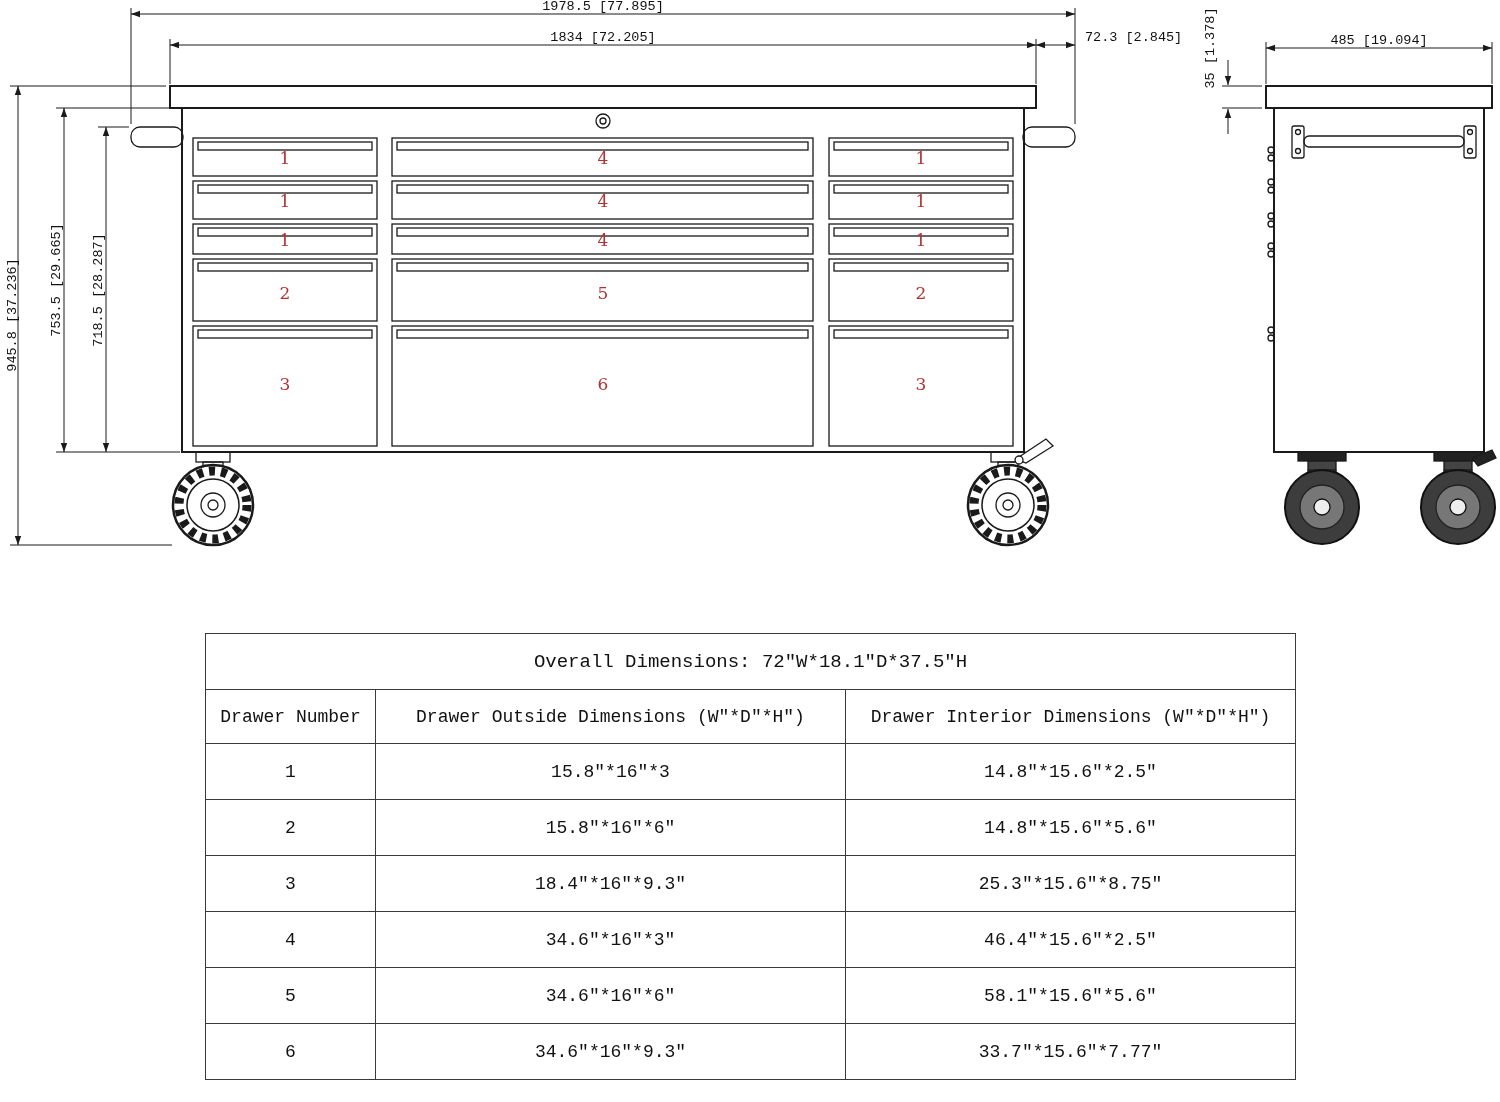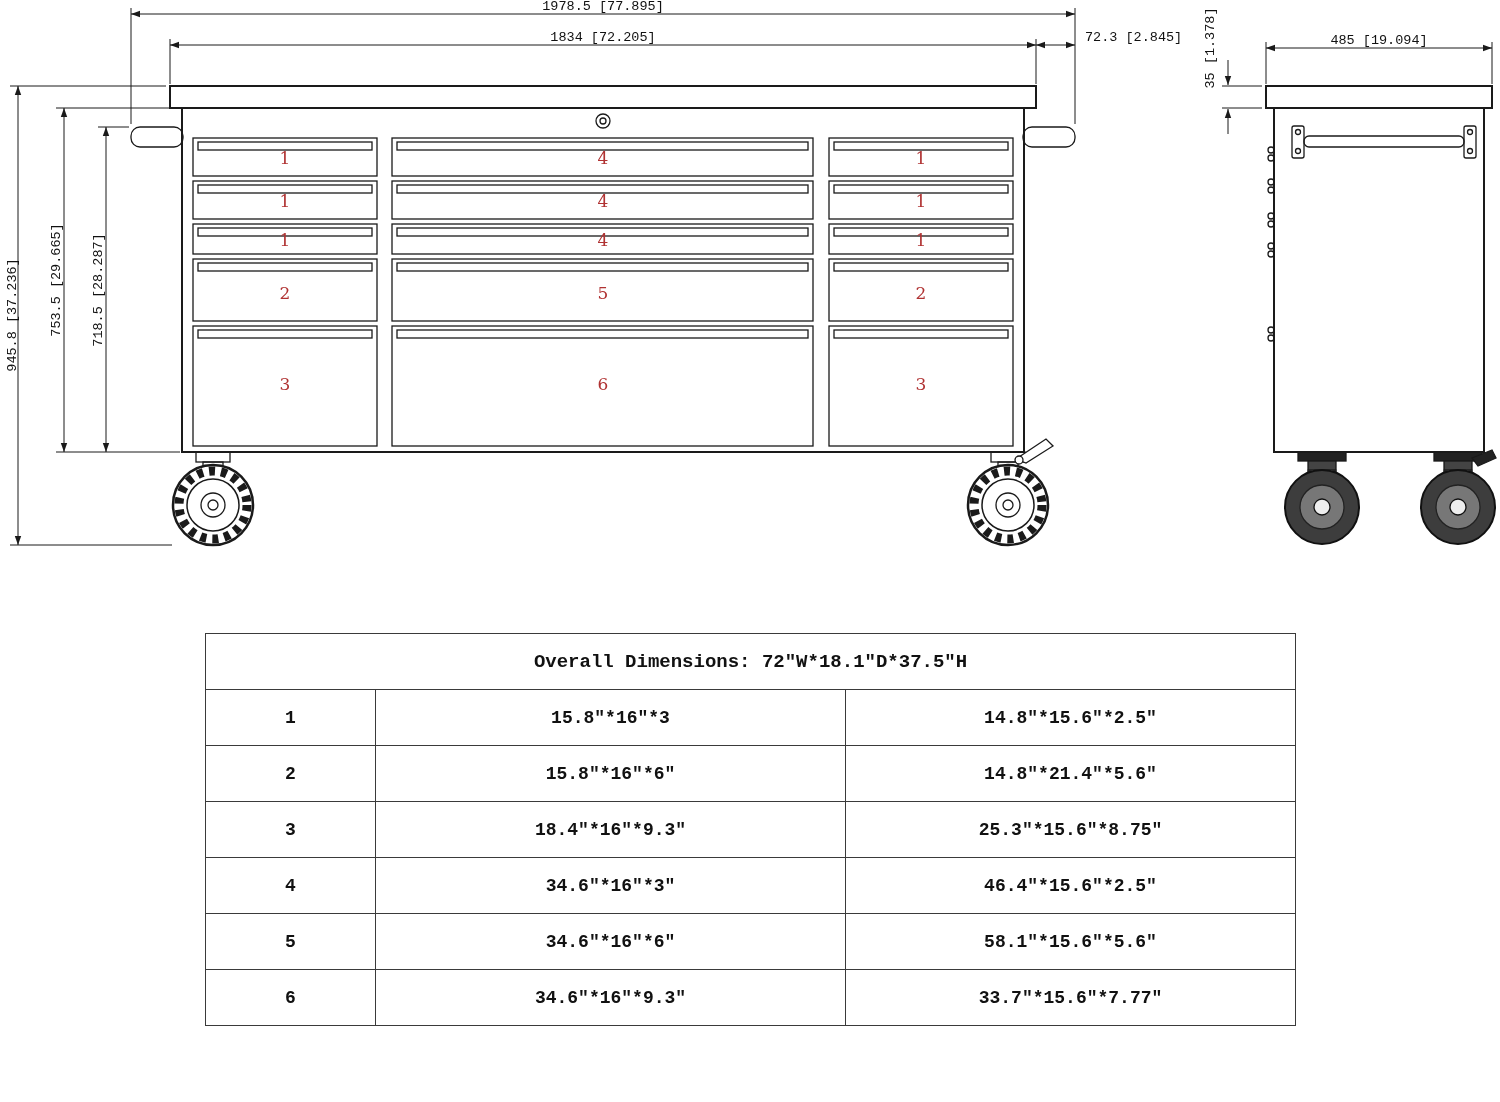--- a/index.html
+++ b/index.html
@@ -1,21 +1,21 @@
 <!DOCTYPE html>
 <html><head>
 <meta charset="utf-8">
 <style>
   html,body { margin:0; padding:0; background:#fff; }
   body { width:1500px; height:1102px; position:relative; font-family:"Liberation Mono", monospace; color:#111; }
   .drawing { position:absolute; top:0; left:0; }
   svg text { font-family:"Liberation Mono", monospace; font-size:13.5px; fill:#111; }
   svg text.red { font-family:"DejaVu Serif", serif; font-size:17px; fill:#b03232; }
   .dim-table { position:absolute; left:205px; top:633px; width:1090px; border-collapse:collapse; table-layout:fixed; }
-  .dim-table td { border:1.5px solid #3a3a3a; text-align:center; vertical-align:middle; font-size:18px; font-weight:bold; padding:0; }
+  .dim-table td { border:1.5px solid #3a3a3a; text-align:center; vertical-align:middle; font-size:18px; font-weight:normal; padding:0; }
   .dim-table .title-row td { height:55px; font-size:19px; }
   .dim-table .header-row td { height:53px; }
   .dim-table .data-row td { height:55px; }
   .c1 { width:170px; } .c2 { width:470px; } .c3 { width:450px; }
 </style>
 </head>
 <body>
 
 <svg class="drawing" width="1500" height="600" viewBox="0 0 1500 600">
   <defs>
@@ -237,29 +237,34 @@
 <table class="dim-table">
   <colgroup>
       <col class="c1">
       <col class="c2">
       <col class="c3">
     </colgroup>
   <tbody>
     <tr class="title-row">
       <td colspan="3">Overall Dimensions: 72″W*18.1″D*37.5″H</td>
     </tr>
+    <tr class="header-row">
+      <td>Drawer Number</td>
+      <td>Drawer Outside Dimensions (W″*D″*H″)</td>
+      <td>Drawer Interior Dimensions (W″*D″*H″)</td>
+    </tr>
     <tr class="data-row">
       <td>1</td>
       <td>15.8″*16″*3</td>
       <td>14.8″*15.6″*2.5″</td>
     </tr>
     <tr class="data-row">
       <td>2</td>
       <td>15.8″*16″*6″</td>
-      <td>14.8″*21.4″*5.6″</td>
+      <td>14.8″*15.6″*5.6″</td>
     </tr>
     <tr class="data-row">
       <td>3</td>
       <td>18.4″*16″*9.3″</td>
       <td>25.3″*15.6″*8.75″</td>
     </tr>
     <tr class="data-row">
       <td>4</td>
       <td>34.6″*16″*3″</td>
       <td>46.4″*15.6″*2.5″</td>

